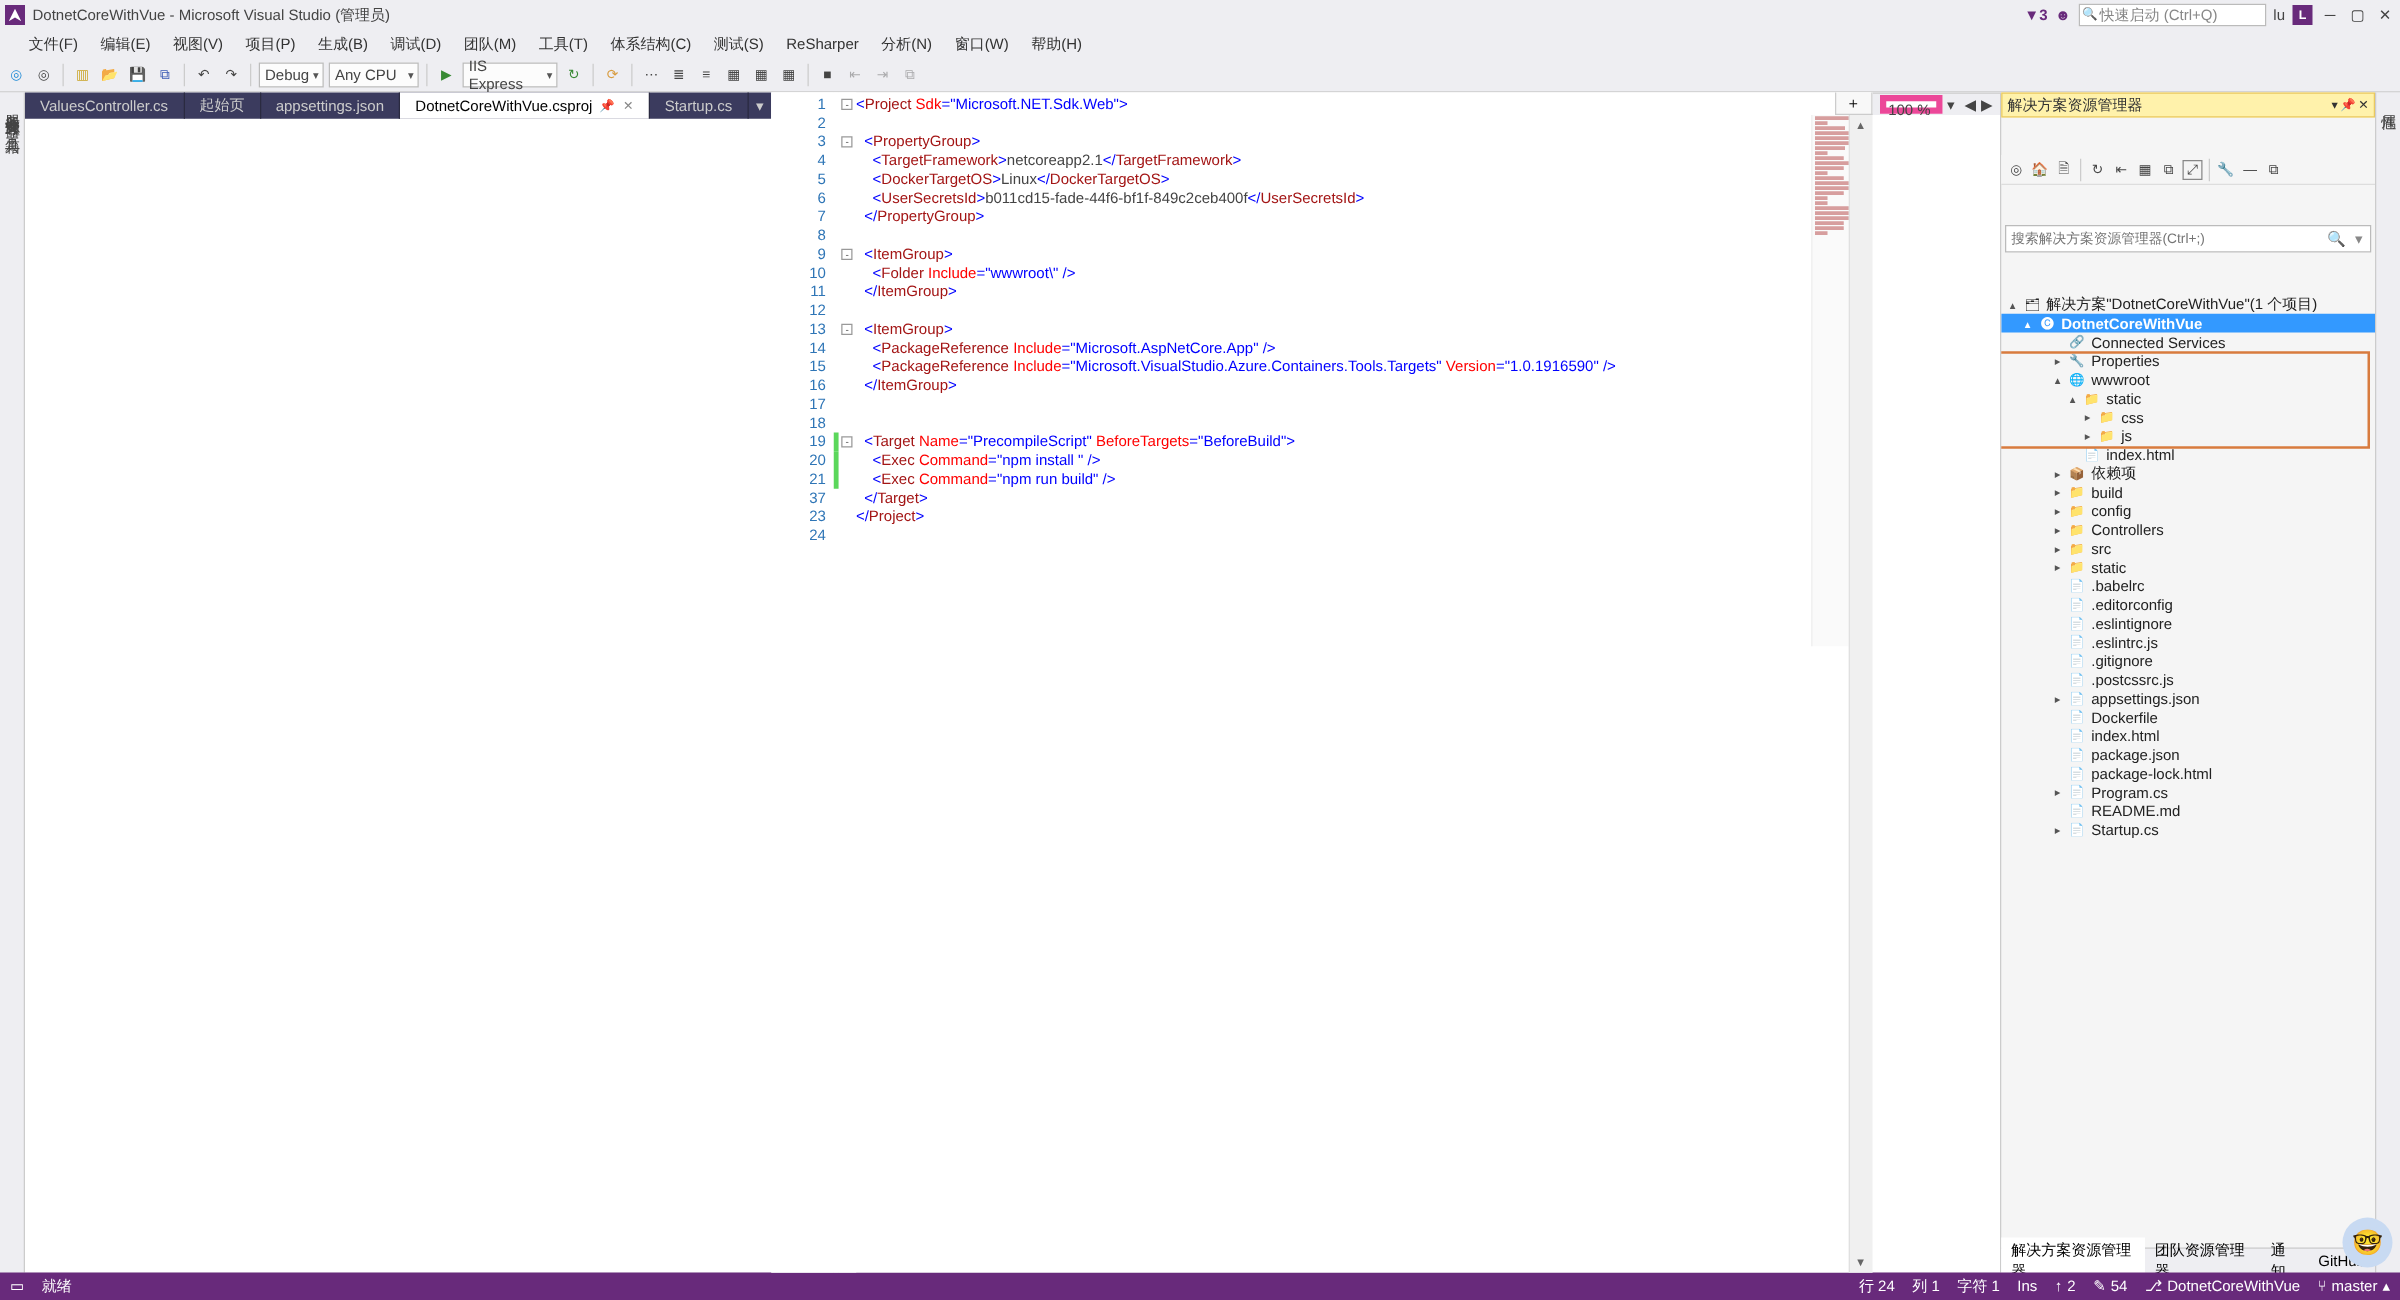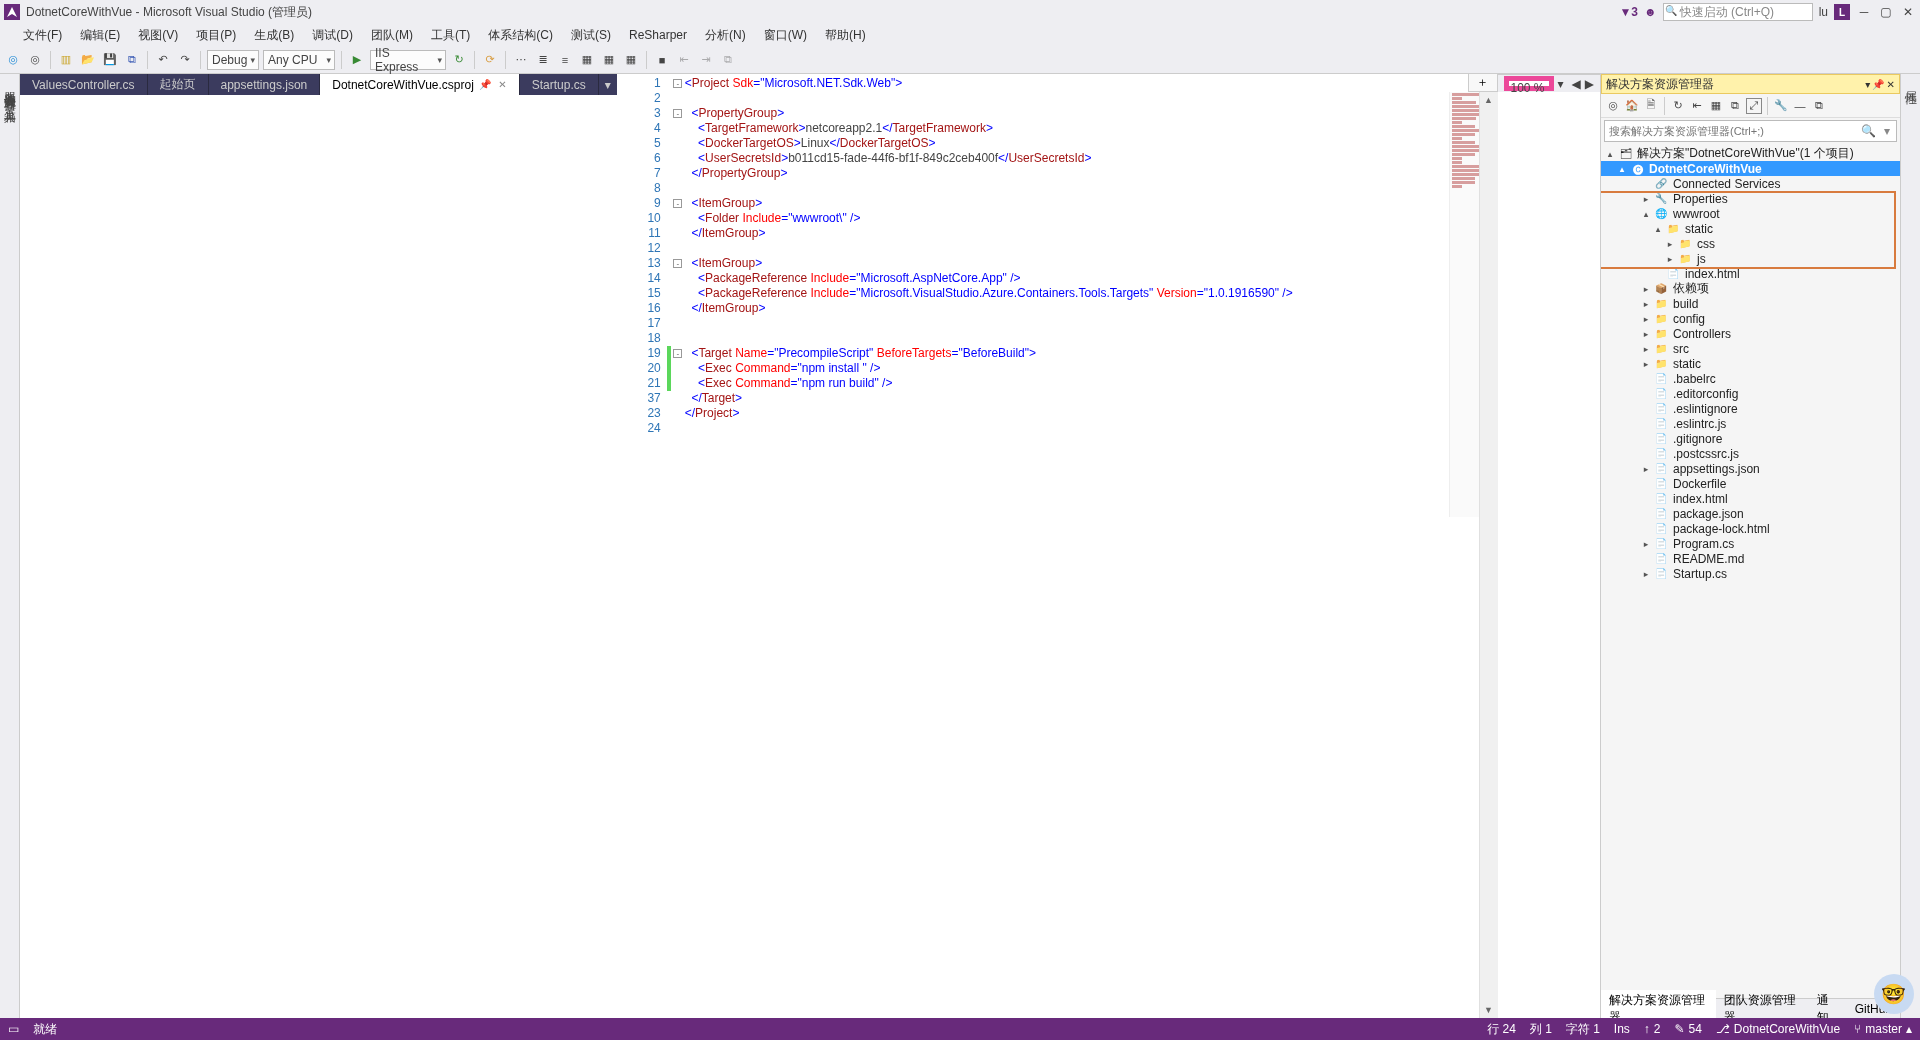--- a/index.html
+++ b/index.html
@@ -65,21 +65,21 @@
 .vscroll .track { position: absolute; top: 16px; bottom: 16px; left: 2px; right: 2px; }
 .vscroll .arrow.bottom { position: absolute; bottom: 0; width: 100%; }
 
 .zoom-bar { height: 18px; border-top: 1px solid #ccc; background: #eeeef2; display: flex; align-items: center; padding: 0 6px; gap: 4px; font-size: 11px; color: #444; }
 .zoom-bar .zc { width: 50px; border: 5px solid #ec4899; background: #fff; height: 15px; padding: 0 2px; }
 
 .bottom-tabs { height: 20px; background: #eeeef2; display: flex; align-items: center; padding: 0 6px; gap: 12px; color: #555; font-size: 11px; border-top: 1px solid #ccc; }
 .bottom-tabs .bt { cursor: pointer; padding: 2px 4px; }
 
 
-.sx { width: 300px; background: #f5f5f5; border-left: 1px solid #ccc; display: flex; flex-direction: column; }
+.sx { width: 300px; background: #f5f5f5; border-left: 1px solid #ccc; display: flex; flex-direction: column; gap: 30px; }
 .sx-title { height: 20px; background: #fff2ab; border: 1px solid #eac960; display: flex; align-items: center; padding: 0 4px; color: #333; font-size: 11px; }
 .sx-title .tctl { margin-left: auto; display: flex; gap: 2px; }
 .sx-title .tctl span { cursor: pointer; font-size: 10px; }
 .sx-tb { height: 24px; display: flex; align-items: center; gap: 3px; padding: 0 4px; border-bottom: 1px solid #ddd; background: #f5f5f5; color: #444; }
 .sx-tb .b { width: 16px; height: 16px; display: flex; align-items: center; justify-content: center; cursor: pointer; font-size: 11px; }
 .sx-search { height: 22px; border: 1px solid #bbb; margin: 2px 3px; background: #fff; display: flex; align-items: center; }
 .sx-search input { flex: 1; border: 0; outline: 0; padding: 0 4px; font-size: 11px; color: #888; background: transparent; }
 .sx-search .sbtn { width: 18px; display: flex; align-items: center; justify-content: center; color: #888; cursor: pointer; }
 .sx-tree { flex: 1; overflow: auto; padding: 2px 0; color: #222; font-size: 12px; position: relative; }
 .tn { height: 15px; display: flex; align-items: center; gap: 4px; padding-right: 4px; white-space: nowrap; cursor: pointer; }

